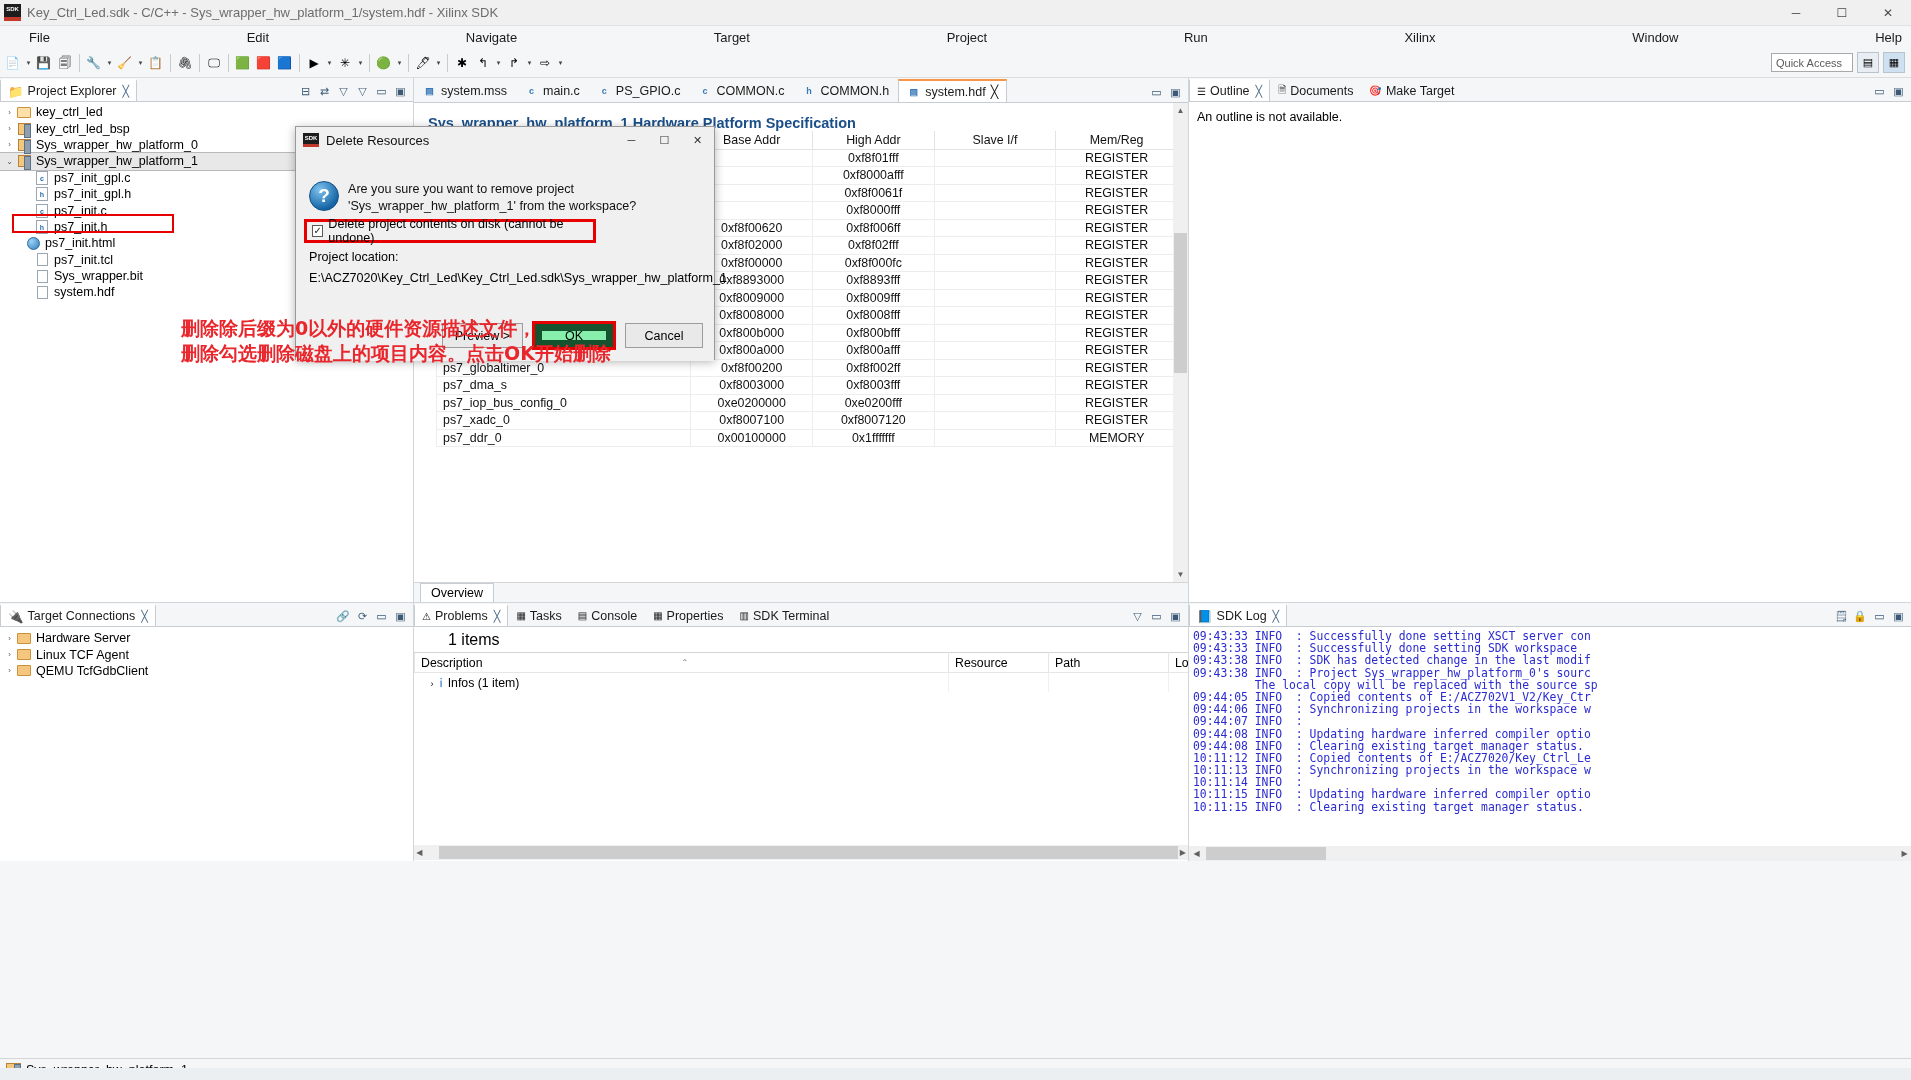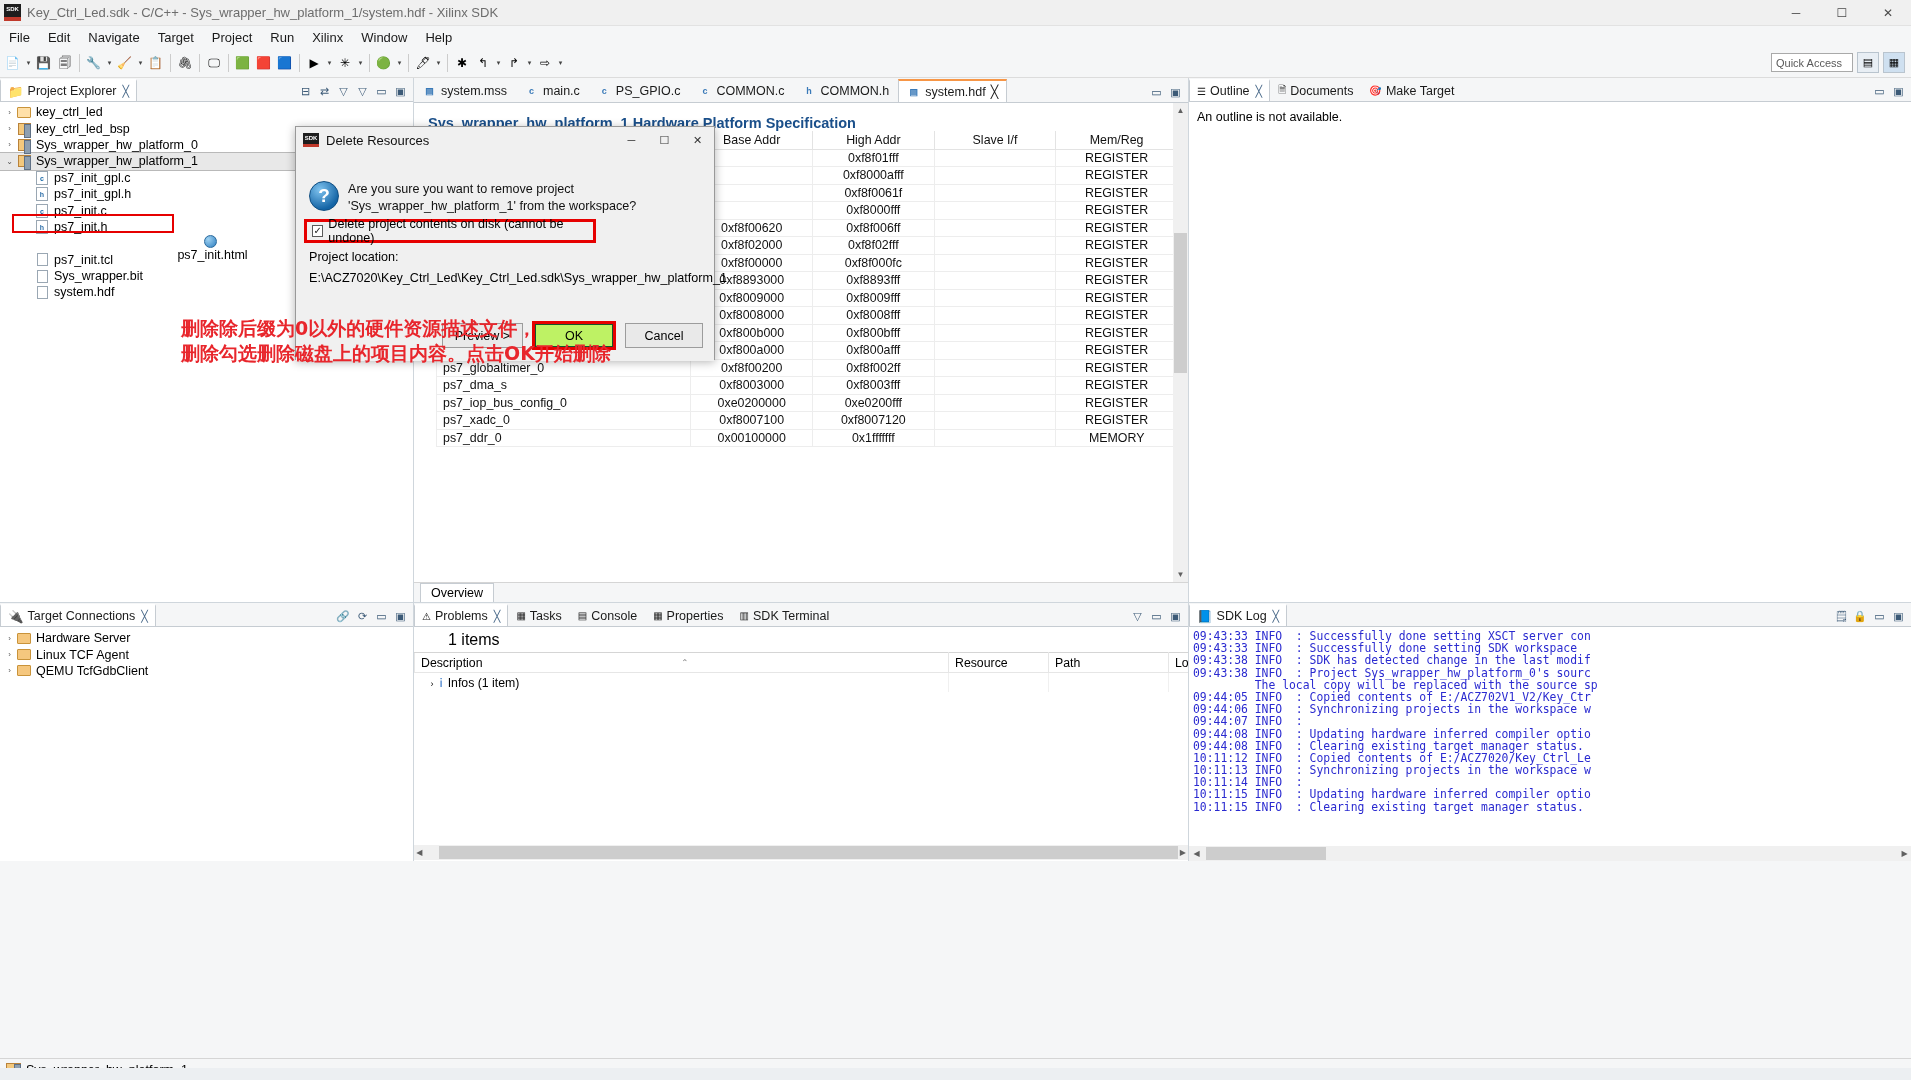--- a/index.html
+++ b/index.html
@@ -26,21 +26,21 @@
     color: #fff; font-size: 6px; line-height: 11px; text-align: center; font-weight: bold;
   }
   .title-text { font-size: 13px; color: #6d6d6d; }
   .win-btns { margin-left: auto; display: flex; height: 26px; }
   .win-btn { width: 46px; height: 26px; display: flex; align-items: center; justify-content: center;
              font-size: 12px; color: #4a4a4a; }
 
   
   .menubar {
     position: absolute; top: 26px; left: 0; width: 1911px; height: 22px;
-    background: #f5f6f7; display: flex; align-items: center; padding-left: 0;
+    background: #f5f6f7; display: flex; align-items: center; padding-left: 20px; justify-content: space-between;
   }
   .menu-item { padding: 2px 9px; font-size: 13px; color: #1a1a1a; }
 
   
   .toolbar {
     position: absolute; top: 48px; left: 0; width: 1911px; height: 30px;
     background: #f5f6f7; border-bottom: 1px solid #dcdcdc;
     display: flex; align-items: center; padding-left: 3px; gap: 1px;
   }
   .tb {
@@ -199,21 +199,21 @@
                     border:3px solid #e60000; display:flex; align-items:center; padding-left:5px; }
   .cb { width:12px;height:12px;border:1px solid #5a5a5a;background:#fff;margin-right:5px;
         display:inline-flex;align-items:center;justify-content:center;font-size:10px;color:#222;line-height:1;}
   .dlg-check-label { font-size:12.6px; }
   .dlg-loc-label { position:absolute; left:13px; top:97px; font-size:12.6px; }
   .dlg-loc-path { position:absolute; left:13px; top:118px; font-size:12.6px; white-space:nowrap; }
   .dlg-buttons { position:absolute; right:11px; bottom:11px; display:flex; gap:9px; align-items:center; }
   .dlg-btn { height:25px; min-width:78px; padding:4px 12px; background:#e9e9e9; border:1px solid #9c9c9c;
              font-size:12.5px; display:flex; align-items:center; justify-content:center; }
   .dlg-btn.primary-wrap { border:3px solid #e60000; padding:0; background:transparent; height:29px; min-width:84px; }
-  .dlg-btn.primary-wrap .inner { height:23px; width:100%; background:#bef264; border:1px solid #14532d;
+  .dlg-btn.primary-wrap .inner { height:23px; width:100%; background:#86efac; border:7px solid #14532d;
              display:flex; align-items:center; justify-content:center; font-size:12.5px; }
 
   
   #annotation {
     position:absolute; left:181px; top:316px; width:560px; z-index:60;
     color:#e8262c; font-weight:bold; font-size:19px; line-height:25px;
     font-family: "DejaVu Sans", sans-serif; white-space: pre-line;
   }
   #tree-redbox { position:absolute; left:12px; top:136px; width:162px; height:19px;
                  border:2px solid #e60000; z-index:5; pointer-events:none;}
@@ -357,21 +357,21 @@
           </span>
           <span>ps7_init.c</span>
         </div>
         <div class="tree-row" style="padding-left: 21px;">
           <span class="tw"></span>
           <span class="ticon">
             <span class="ic-h">h</span>
           </span>
           <span>ps7_init.h</span>
         </div>
-        <div class="tree-row" style="padding-left: 12px; flex-direction: column;">
+        <div class="tree-row" style="padding-left: 12px;">
           <span class="tw"></span>
           <span class="ticon">
             <span class="ic-html"></span>
           </span>
           <span>ps7_init.html</span>
         </div>
         <div class="tree-row" style="padding-left: 21px;">
           <span class="tw"></span>
           <span class="ticon">
             <span class="ic-txt"></span>

